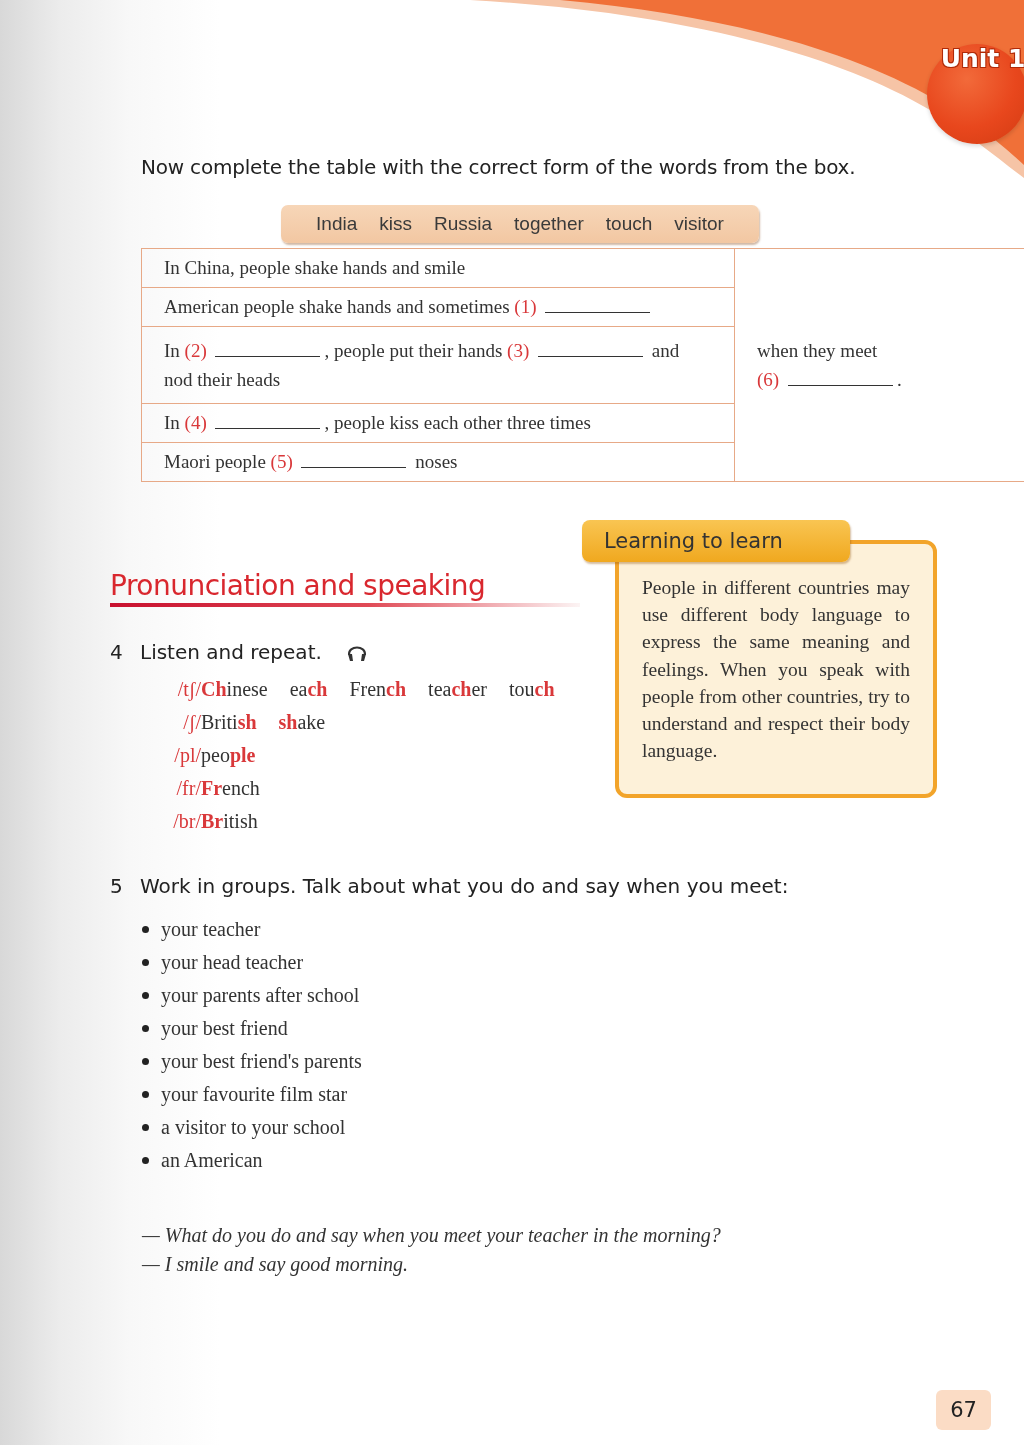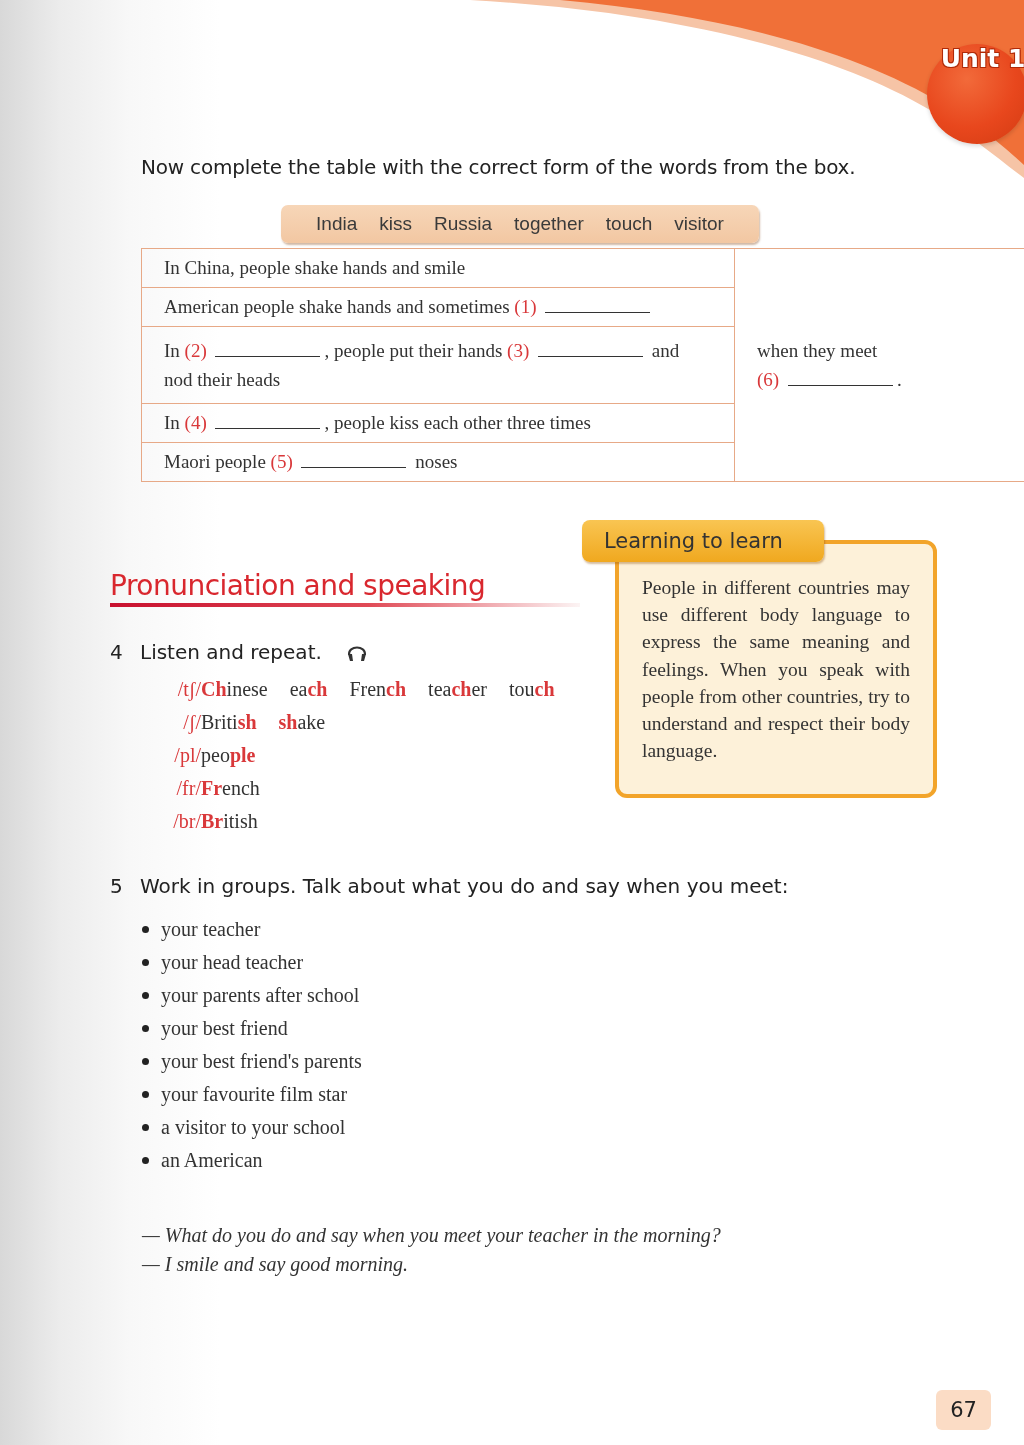--- a/index.html
+++ b/index.html
@@ -56,21 +56,21 @@
   .headphones { display: inline-block; margin-left: 18px; vertical-align: middle; }
   .phon-row { position: absolute; left: 140px; font-size: 20px; color: #333; display: flex; text-align: right; }
   .phon-row .sym { width: 61px; color: #d9383a; }
   .phon-row .w { margin-right: 22px; }
   .phon-row b { color: #d9383a; }
   .ltl-box {
     position: absolute; left: 615px; top: 540px; width: 314px; height: 250px;
     background: #fdf1d9; border: 4px solid #f2a42a; border-radius: 12px;
   }
   .ltl-tab {
-    position: absolute; left: 582px; top: 520px; width: 242px; height: 42px;
+    position: absolute; left: 582px; top: 520px; width: 268px; height: 42px;
     background: linear-gradient(#f9c552, #f0a81f); border-radius: 8px;
     box-shadow: 1px 2px 2px rgba(150,90,20,0.4);
     font-family: "DejaVu Sans", sans-serif; font-size: 21px; color: #333;
     display: flex; align-items: center; padding-left: 22px; box-sizing: border-box;
   }
   .ltl-text {
     position: absolute; left: 642px; top: 574px; width: 268px;
     font-size: 19.5px; line-height: 27.2px; color: #333; text-align: justify; text-align-last: left;
   }
   .bullets { position: absolute; left: 140px; top: 913px; list-style: none; margin: 0; padding: 0; font-size: 20px; color: #333; }

